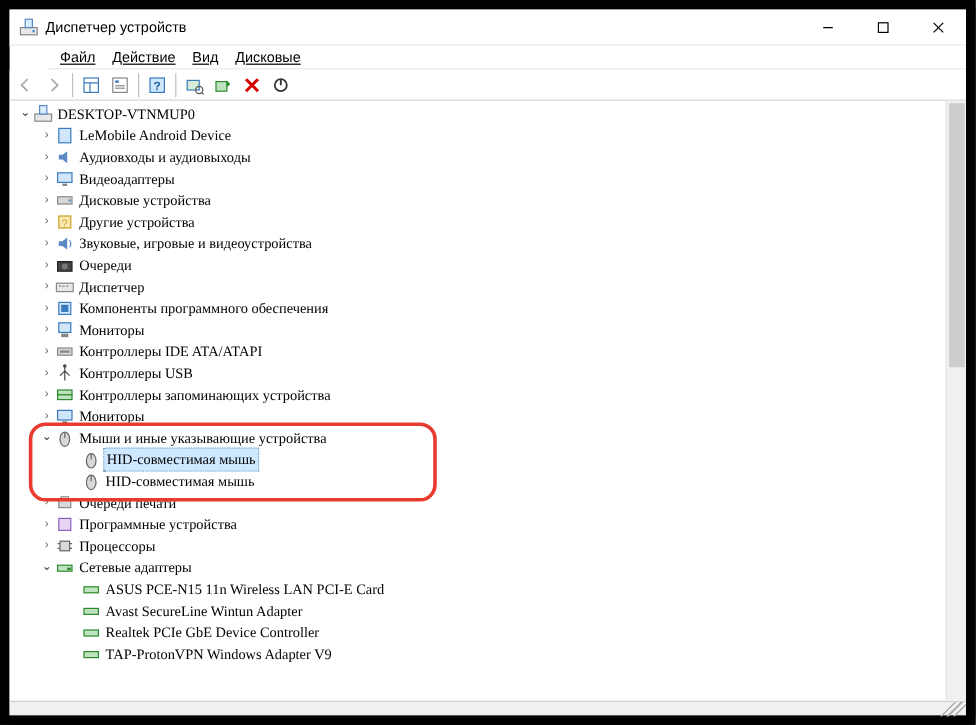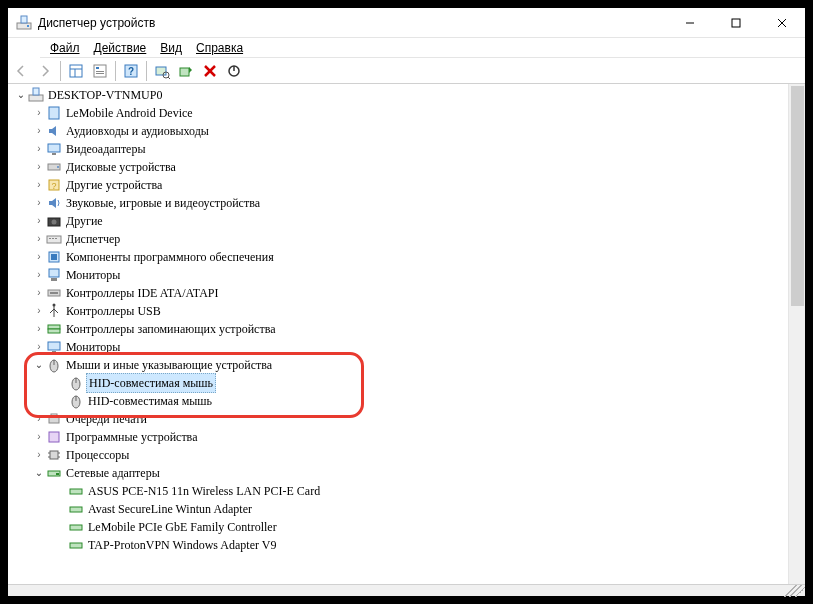--- a/index.html
+++ b/index.html
@@ -70,21 +70,21 @@
             <line x1="1" y1="1" x2="9" y2="9" stroke="#000"></line>
             <line x1="9" y1="1" x2="1" y2="9" stroke="#000"></line>
           </svg>
         </div>
   </div>
 
   <div class="menubar">
     <div class="menuitem"><span class="ul">Файл</span></div>
     <div class="menuitem"><span class="ul">Действие</span></div>
     <div class="menuitem"><span class="ul">Вид</span></div>
-    <div class="menuitem"><span class="ul">Справка</span></div>
+    <div class="menuitem"><span class="ul">Дисковые</span></div>
   </div>
 
   <div class="toolbar">
     <div class="tbtn disabled">
           <svg width="14" height="14" viewBox="0 0 14 14">
             <path d="M9 2 L4 7 L9 12" fill="none" stroke="#444" stroke-width="1.5"></path>
           </svg>
         </div>
     <div class="tbtn disabled">
           <svg width="14" height="14" viewBox="0 0 14 14">
@@ -215,21 +215,21 @@
             <span class="lbl">Звуковые, игровые и видеоустройства</span>
           </div>
       <div class="node indent1">
             <span class="chev">›</span>
             <span class="ic">
               <svg viewBox="0 0 16 16">
                 <rect x="2" y="5" width="12" height="8" fill="#444" stroke="#222"></rect>
                 <circle cx="8" cy="9" r="2.5" fill="#777"></circle>
               </svg>
             </span>
-            <span class="lbl">Другие</span>
+            <span class="lbl">Очереди</span>
           </div>
       <div class="node indent1">
             <span class="chev">›</span>
             <span class="ic">
               <svg viewBox="0 0 16 16">
                 <rect x="1" y="5" width="14" height="7" fill="#e8e8e8" stroke="#888"></rect>
                 <rect x="3" y="7" width="2" height="1" fill="#888"></rect>
                 <rect x="6" y="7" width="2" height="1" fill="#888"></rect>
                 <rect x="9" y="7" width="2" height="1" fill="#888"></rect>
               </svg>
@@ -389,21 +389,21 @@
             </span>
             <span class="lbl">Avast SecureLine Wintun Adapter</span>
           </div>
       <div class="node indent2">
             <span class="chev"></span>
             <span class="ic">
               <svg viewBox="0 0 16 16">
                 <rect x="2" y="6" width="12" height="5" fill="#bfe3bf" stroke="#2c8a2c"></rect>
               </svg>
             </span>
-            <span class="lbl">LeMobile PCIe GbE Family Controller</span>
+            <span class="lbl">Realtek PCIe GbE Device Controller</span>
           </div>
       <div class="node indent2">
             <span class="chev"></span>
             <span class="ic">
               <svg viewBox="0 0 16 16">
                 <rect x="2" y="6" width="12" height="5" fill="#bfe3bf" stroke="#2c8a2c"></rect>
               </svg>
             </span>
             <span class="lbl">TAP-ProtonVPN Windows Adapter V9</span>
           </div>

